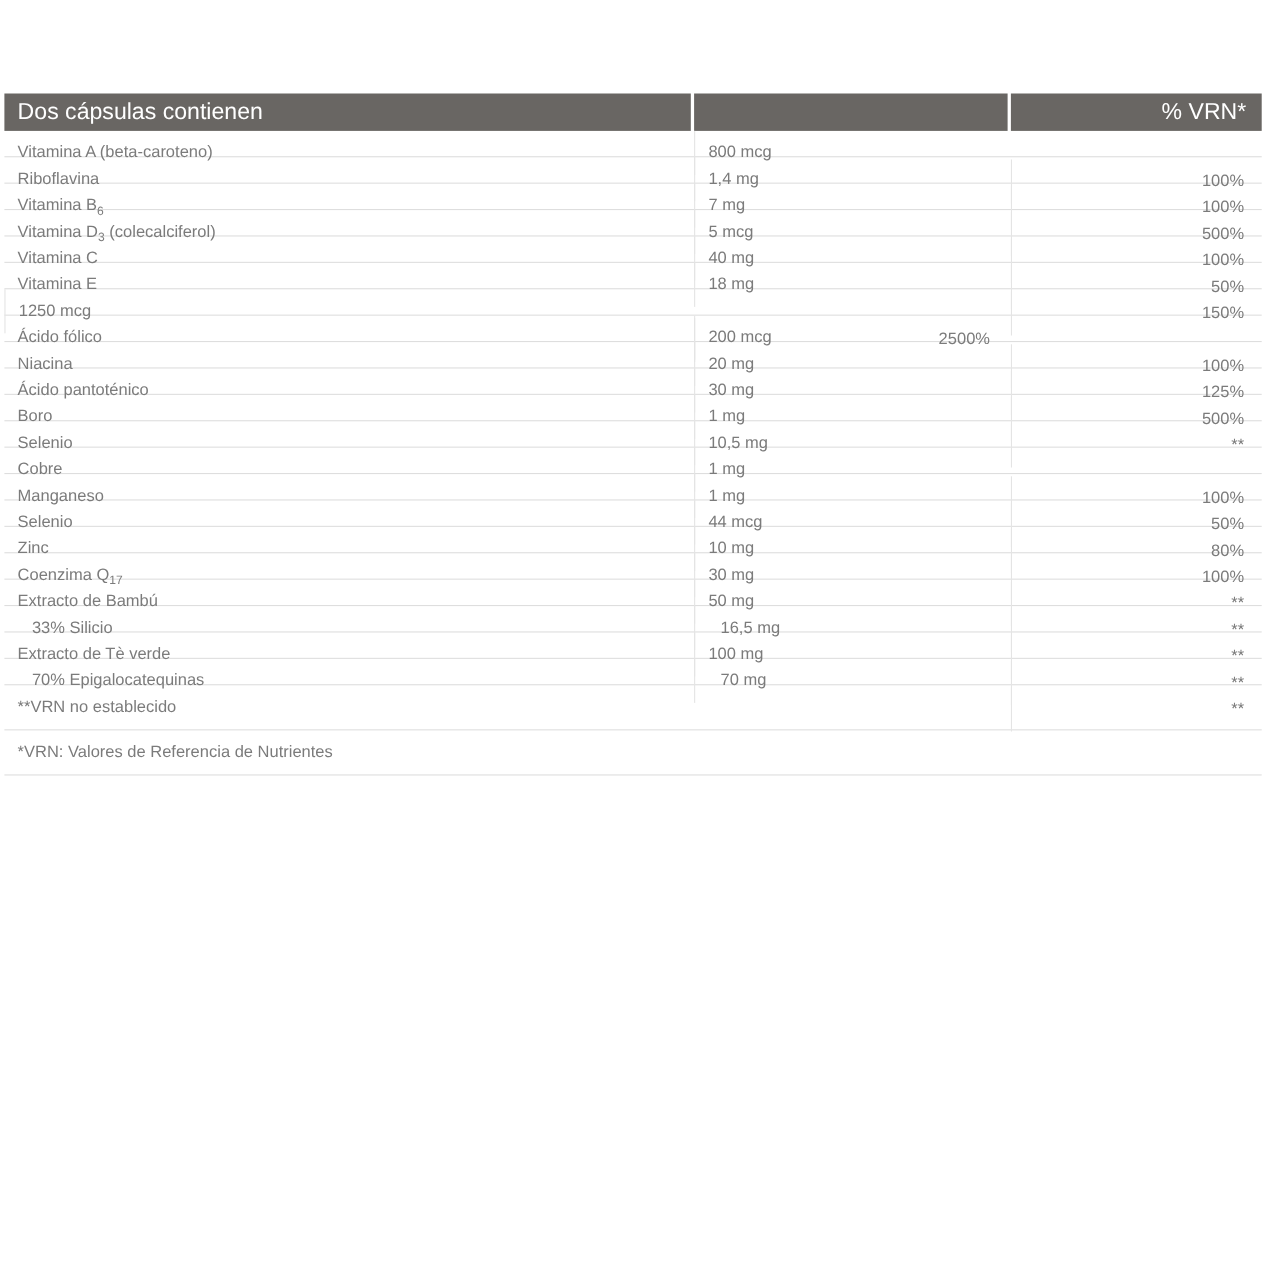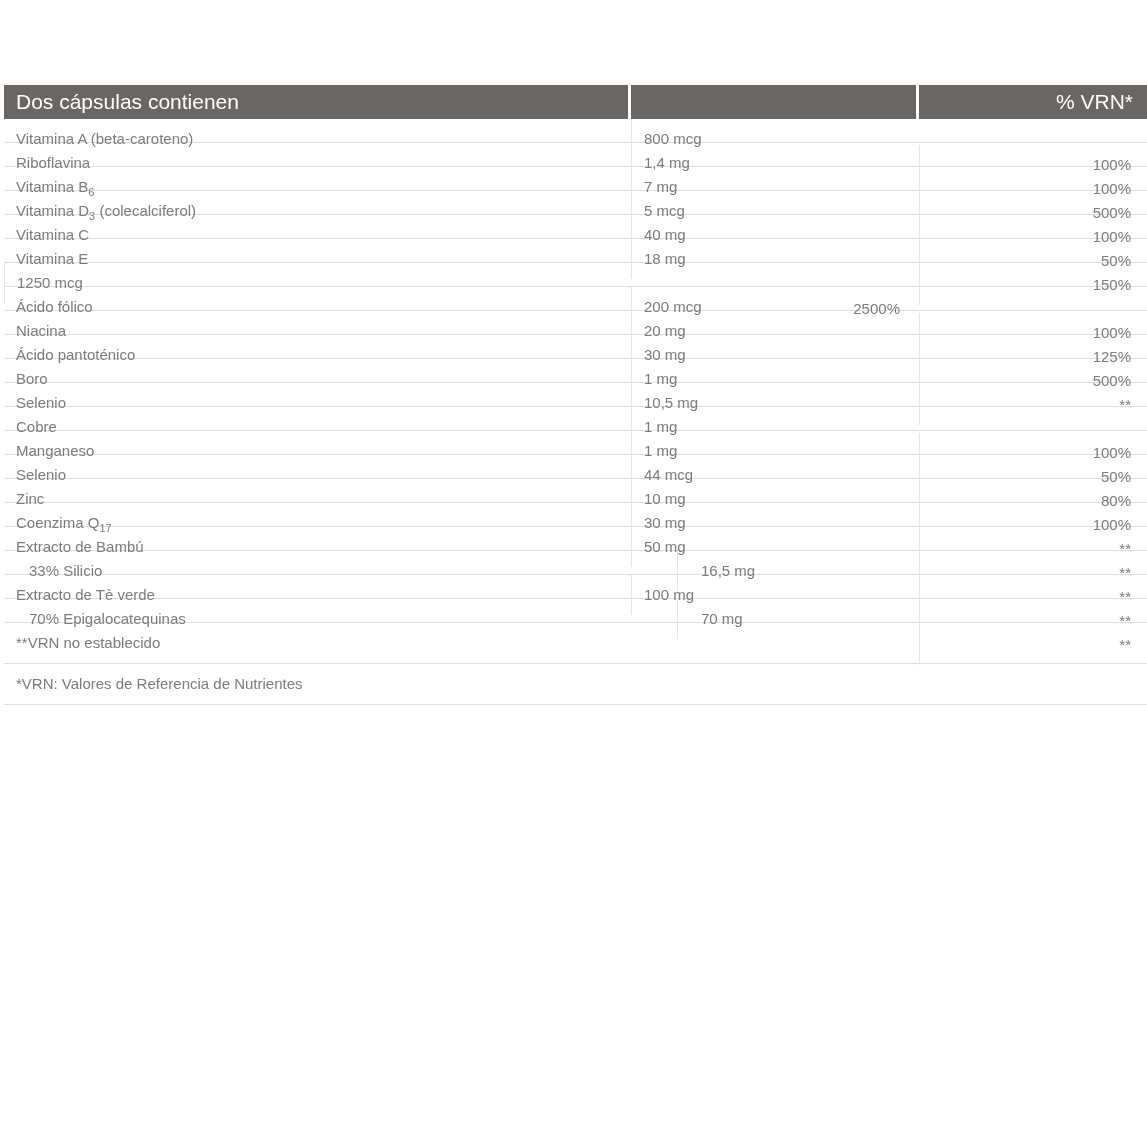--- a/index.html
+++ b/index.html
@@ -46,21 +46,21 @@
   .row .cell{
     height:40px;
     line-height:40px;
     white-space:nowrap;
     overflow:hidden;
   }
   .row .name-cell{padding-left:12px;}
   .row .amount-cell{padding-left:12px;border-left:1px solid var(--col-divider);}
   .row .vrn-cell{text-align:right;padding-right:16px;border-left:1px solid var(--col-divider);margin-top:26px;}
   .row.indent .name-cell{padding-left:25px;}
-  .row.indent .amount-cell{padding-left:23px;margin-left:46px;}
+  .row.indent .amount-cell{padding-left:23px;}
 
   sub{
     font-size:11px;
     line-height:0;
   }
 
   .foot-row{
     border-bottom:1px solid var(--row-border);
     height:41px;
     line-height:40px;

